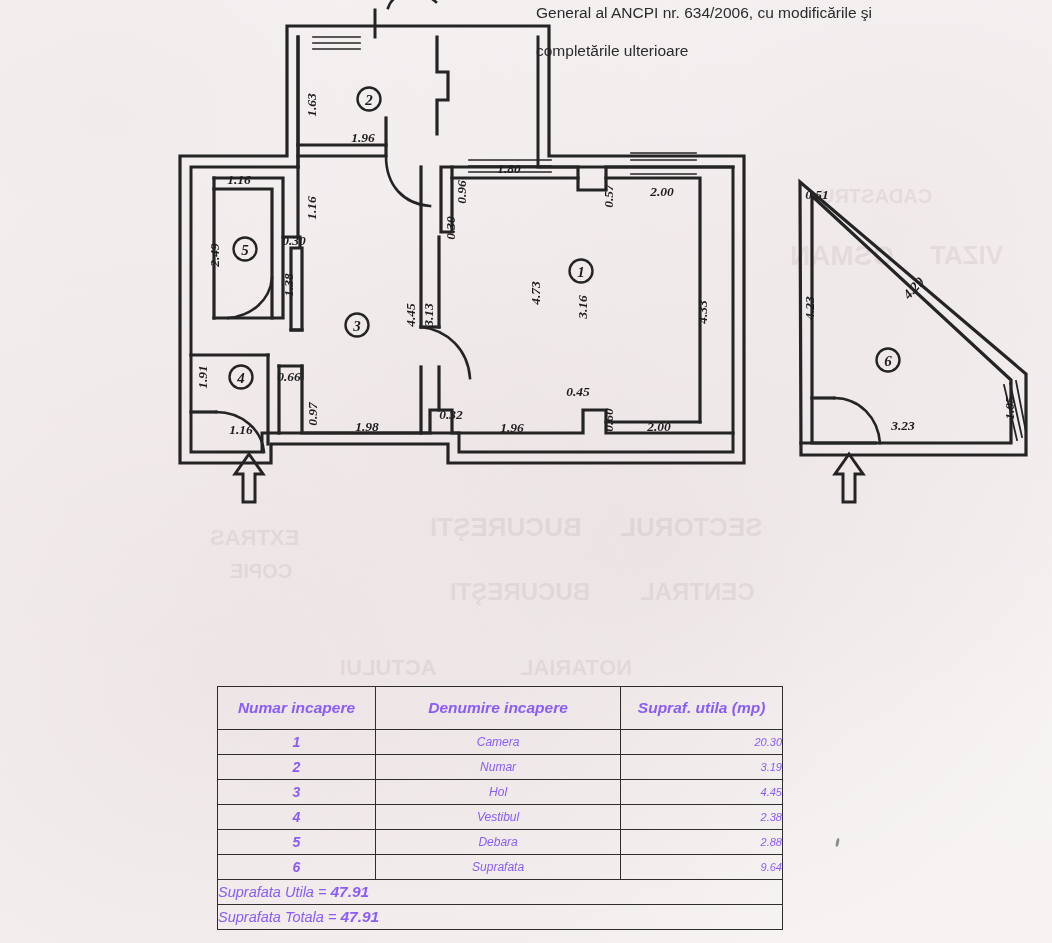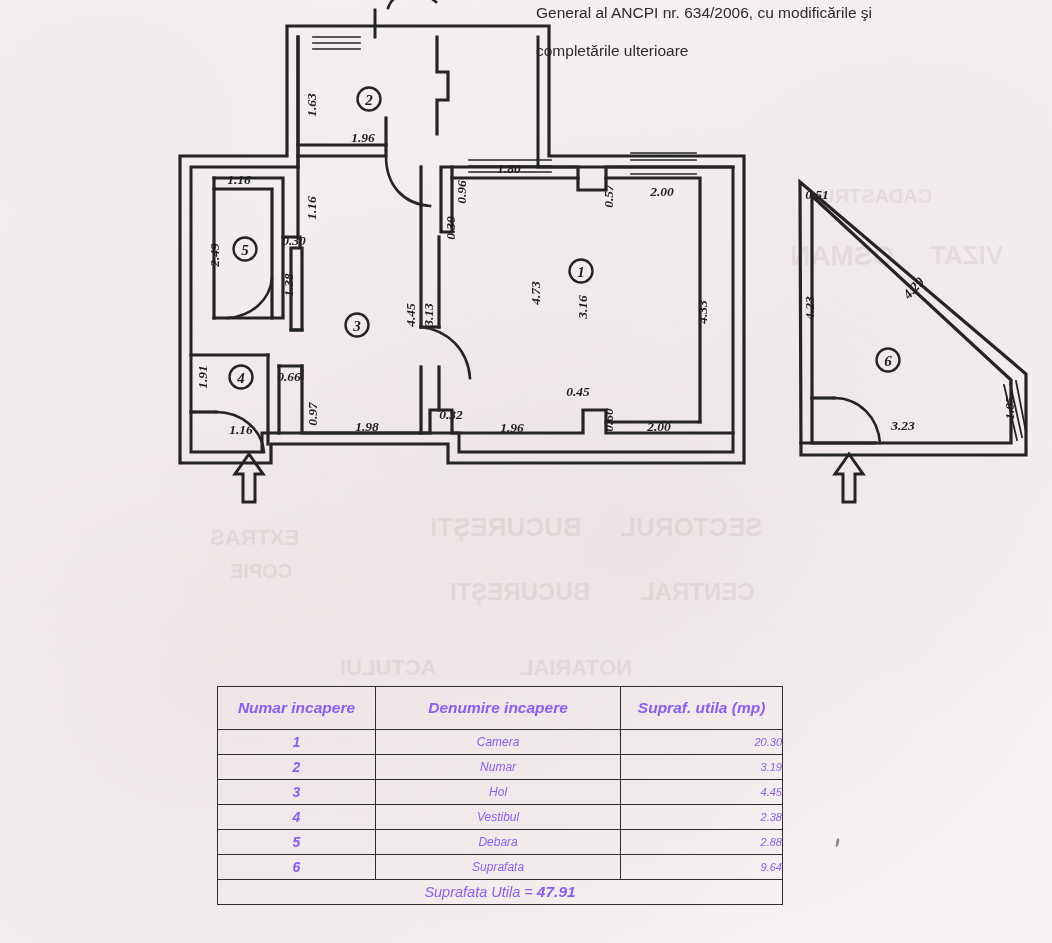--- a/index.html
+++ b/index.html
@@ -53,21 +53,21 @@
     padding:0;height:24px;
     color:#8b5cf6;
   }
   #area-table th{
     font-size:15.5px;font-weight:bold;height:42px;text-align:center;
   }
   .c-num{width:158px;text-align:center;font-size:14px;font-style:italic;font-weight:bold;}
   .c-name{width:246px;text-align:center;padding-left:12px;font-size:12px;font-style:italic;}
   .c-area{width:162px;text-align:right;font-size:11px;font-style:italic;}
   .sum-row td{
-    text-align:center;padding-right:58px;font-size:14.5px;font-style:italic;height:27px;
+    text-align:left;padding-right:58px;font-size:14.5px;font-style:italic;height:27px;
   }
   .sum-row td b{font-size:15.5px;font-style:italic;}
   #smudge{position:absolute;left:836px;top:838px;width:3px;height:9px;
     background:#6b6b6b;border-radius:50%;opacity:.75;transform:rotate(12deg);}
 </style>
 </head>
 <body>
 
 <div id="paper"></div>
 
@@ -267,16 +267,19 @@
       <tr>
         <td class="c-num">6</td>
         <td class="c-name">Suprafata</td>
         <td class="c-area">9.64</td>
       </tr>
     </tbody>
   <tfoot id="table-foot">
       <tr class="sum-row">
         <td colspan="3">Suprafata Utila = <b>47.91</b></td>
       </tr>
+      <tr class="sum-row">
+        <td colspan="3">Suprafata Totala = <b>47.91</b></td>
+      </tr>
     </tfoot>
 </table>
 
 <div id="smudge"></div>
 
 </body></html>

